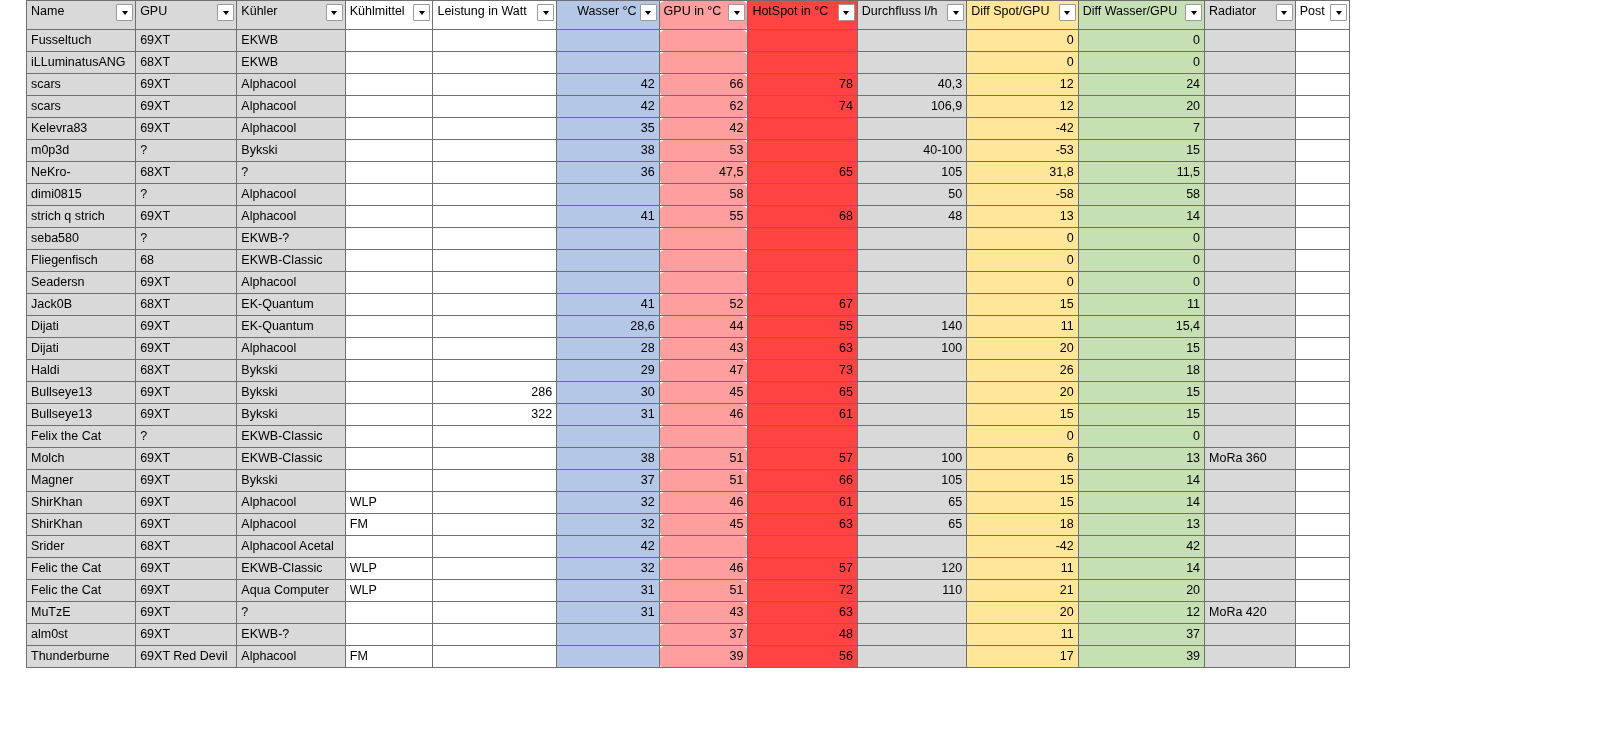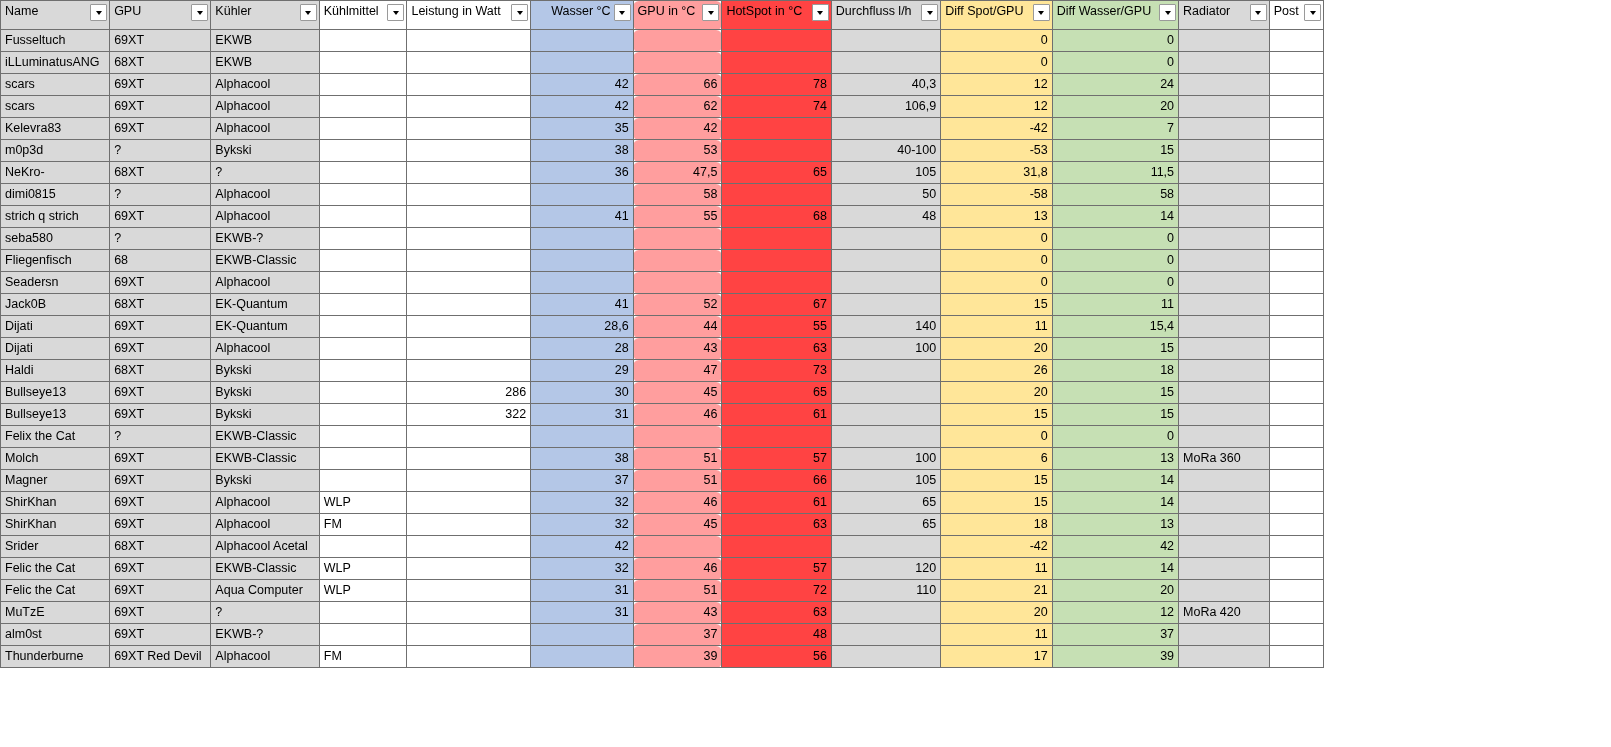--- a/index.html
+++ b/index.html
@@ -1,17 +1,17 @@
 <!DOCTYPE html>
 <html><head>
 <meta charset="utf-8">
 <style>
   html,body{margin:0;padding:0;background:#fff;}
   body{font-family:"Liberation Sans",sans-serif;font-size:12.5px;color:#000;}
-  #sheet{width:1324px;height:747px;overflow:hidden;position:relative;}
+  #sheet{width:1324px;height:747px;overflow:hidden;position:relative;margin-left:26px;}
   table{border-collapse:collapse;table-layout:fixed;}
   th,td{
     border:1px solid #6f6f6f;
     height:21px;
     padding:0 4px;
     white-space:nowrap;
     overflow:hidden;
     font-weight:normal;
     font-size:12.5px;
     line-height:21px;

